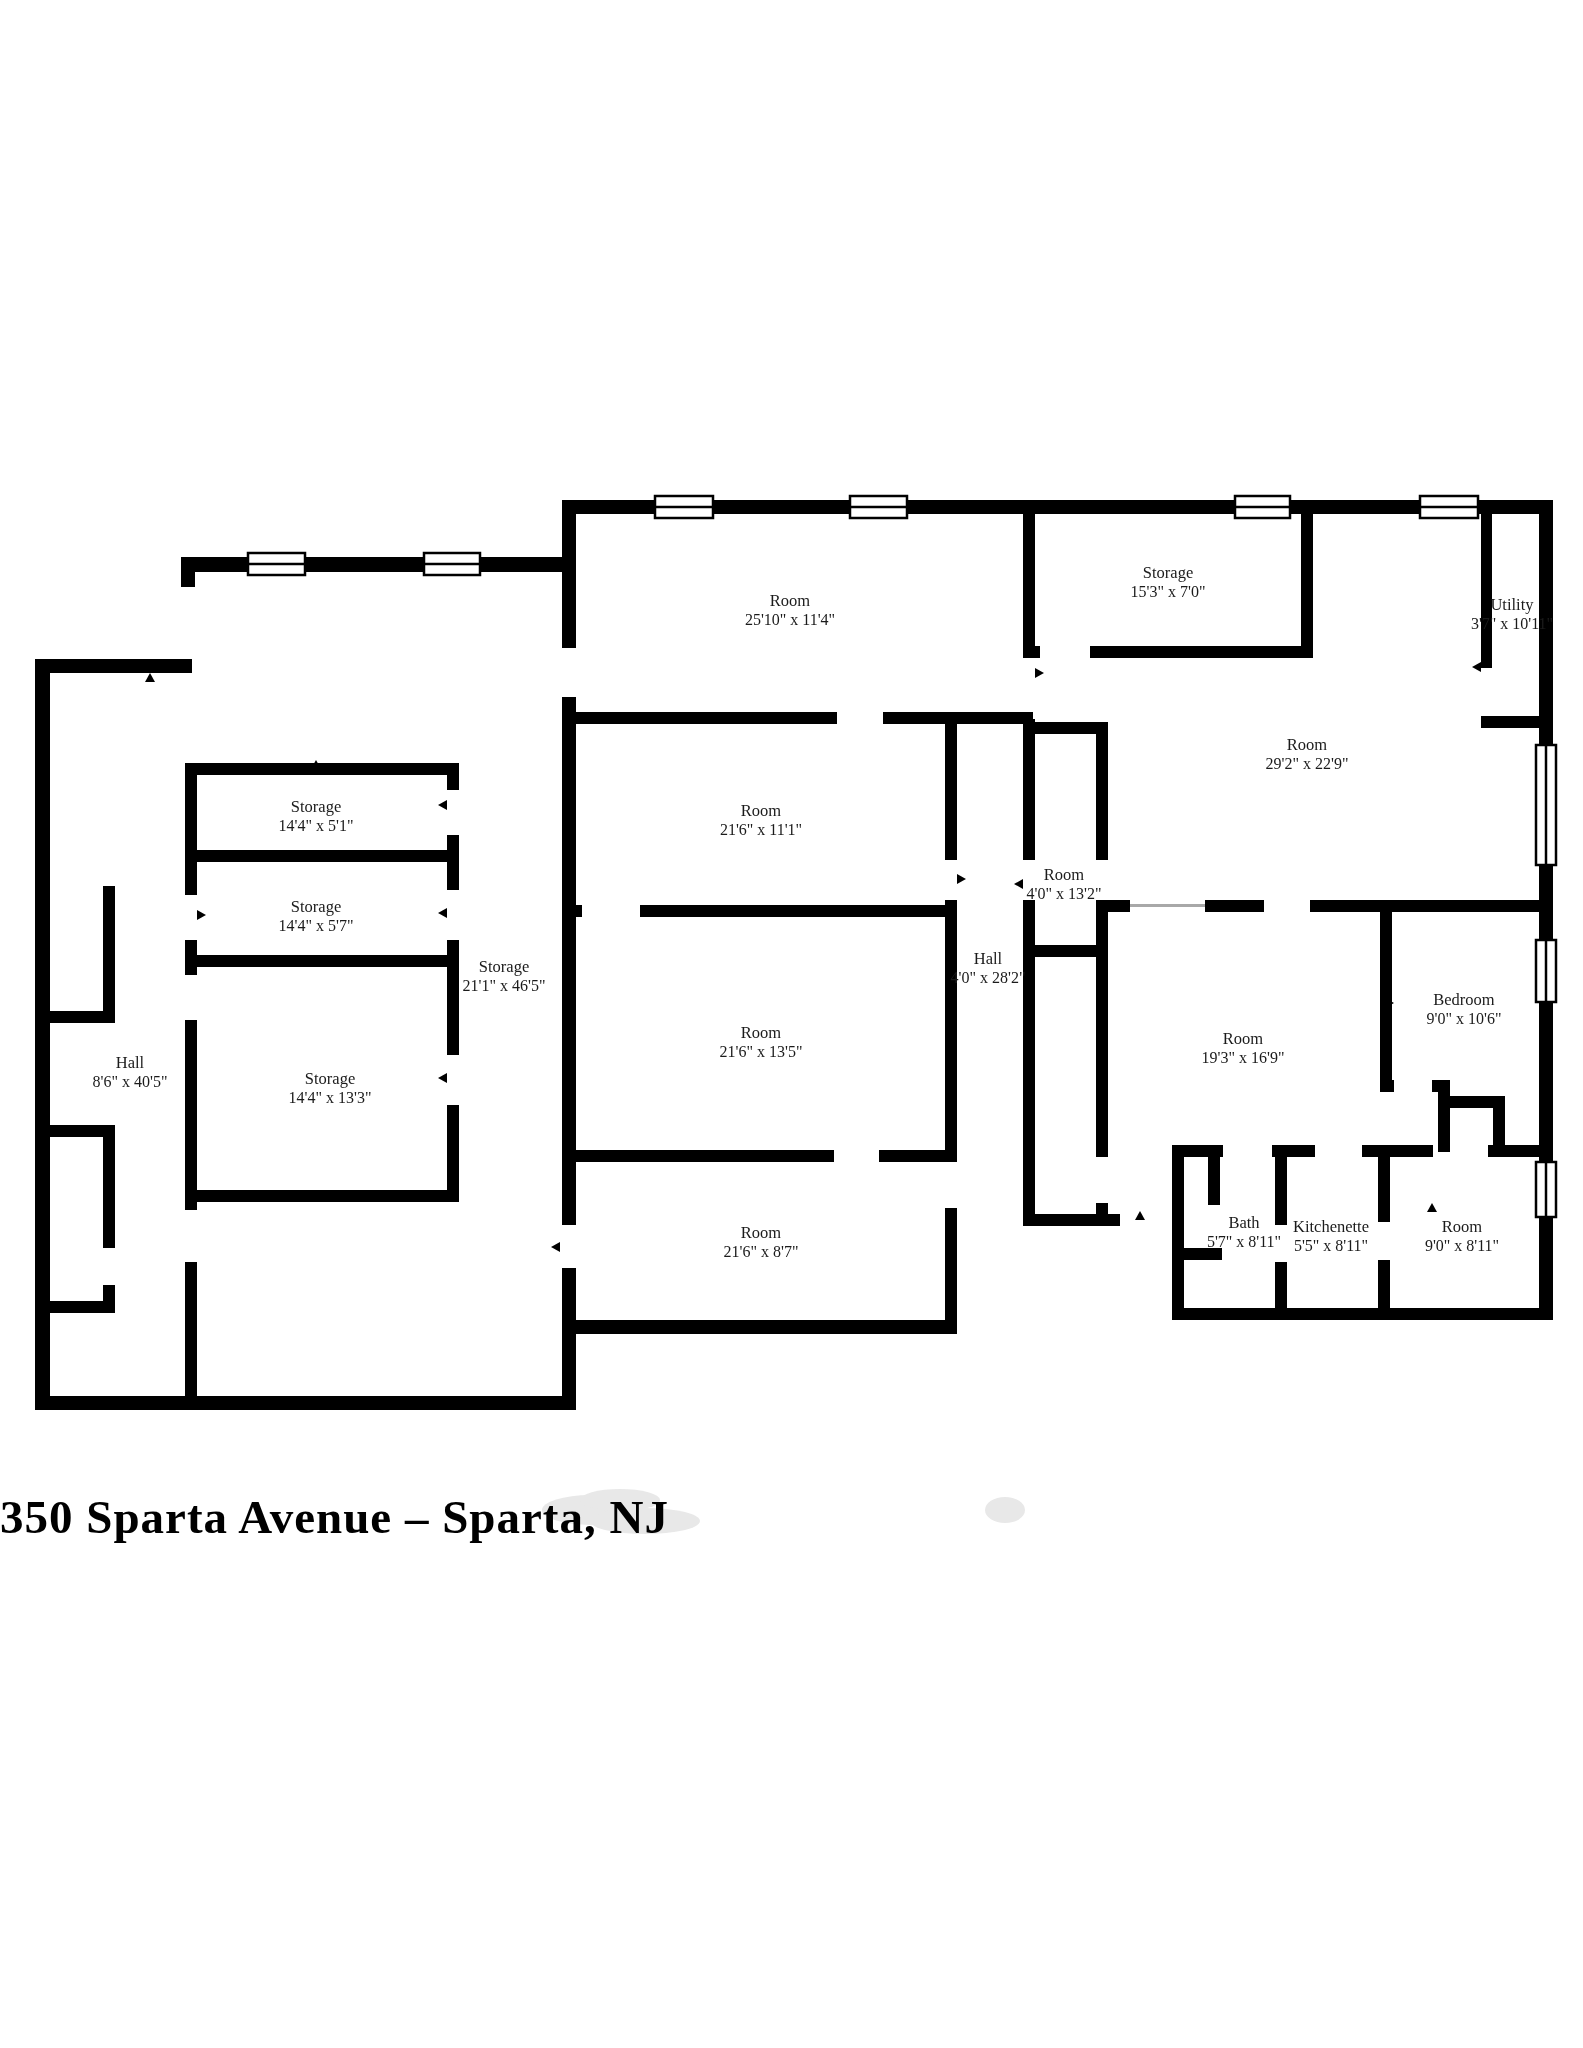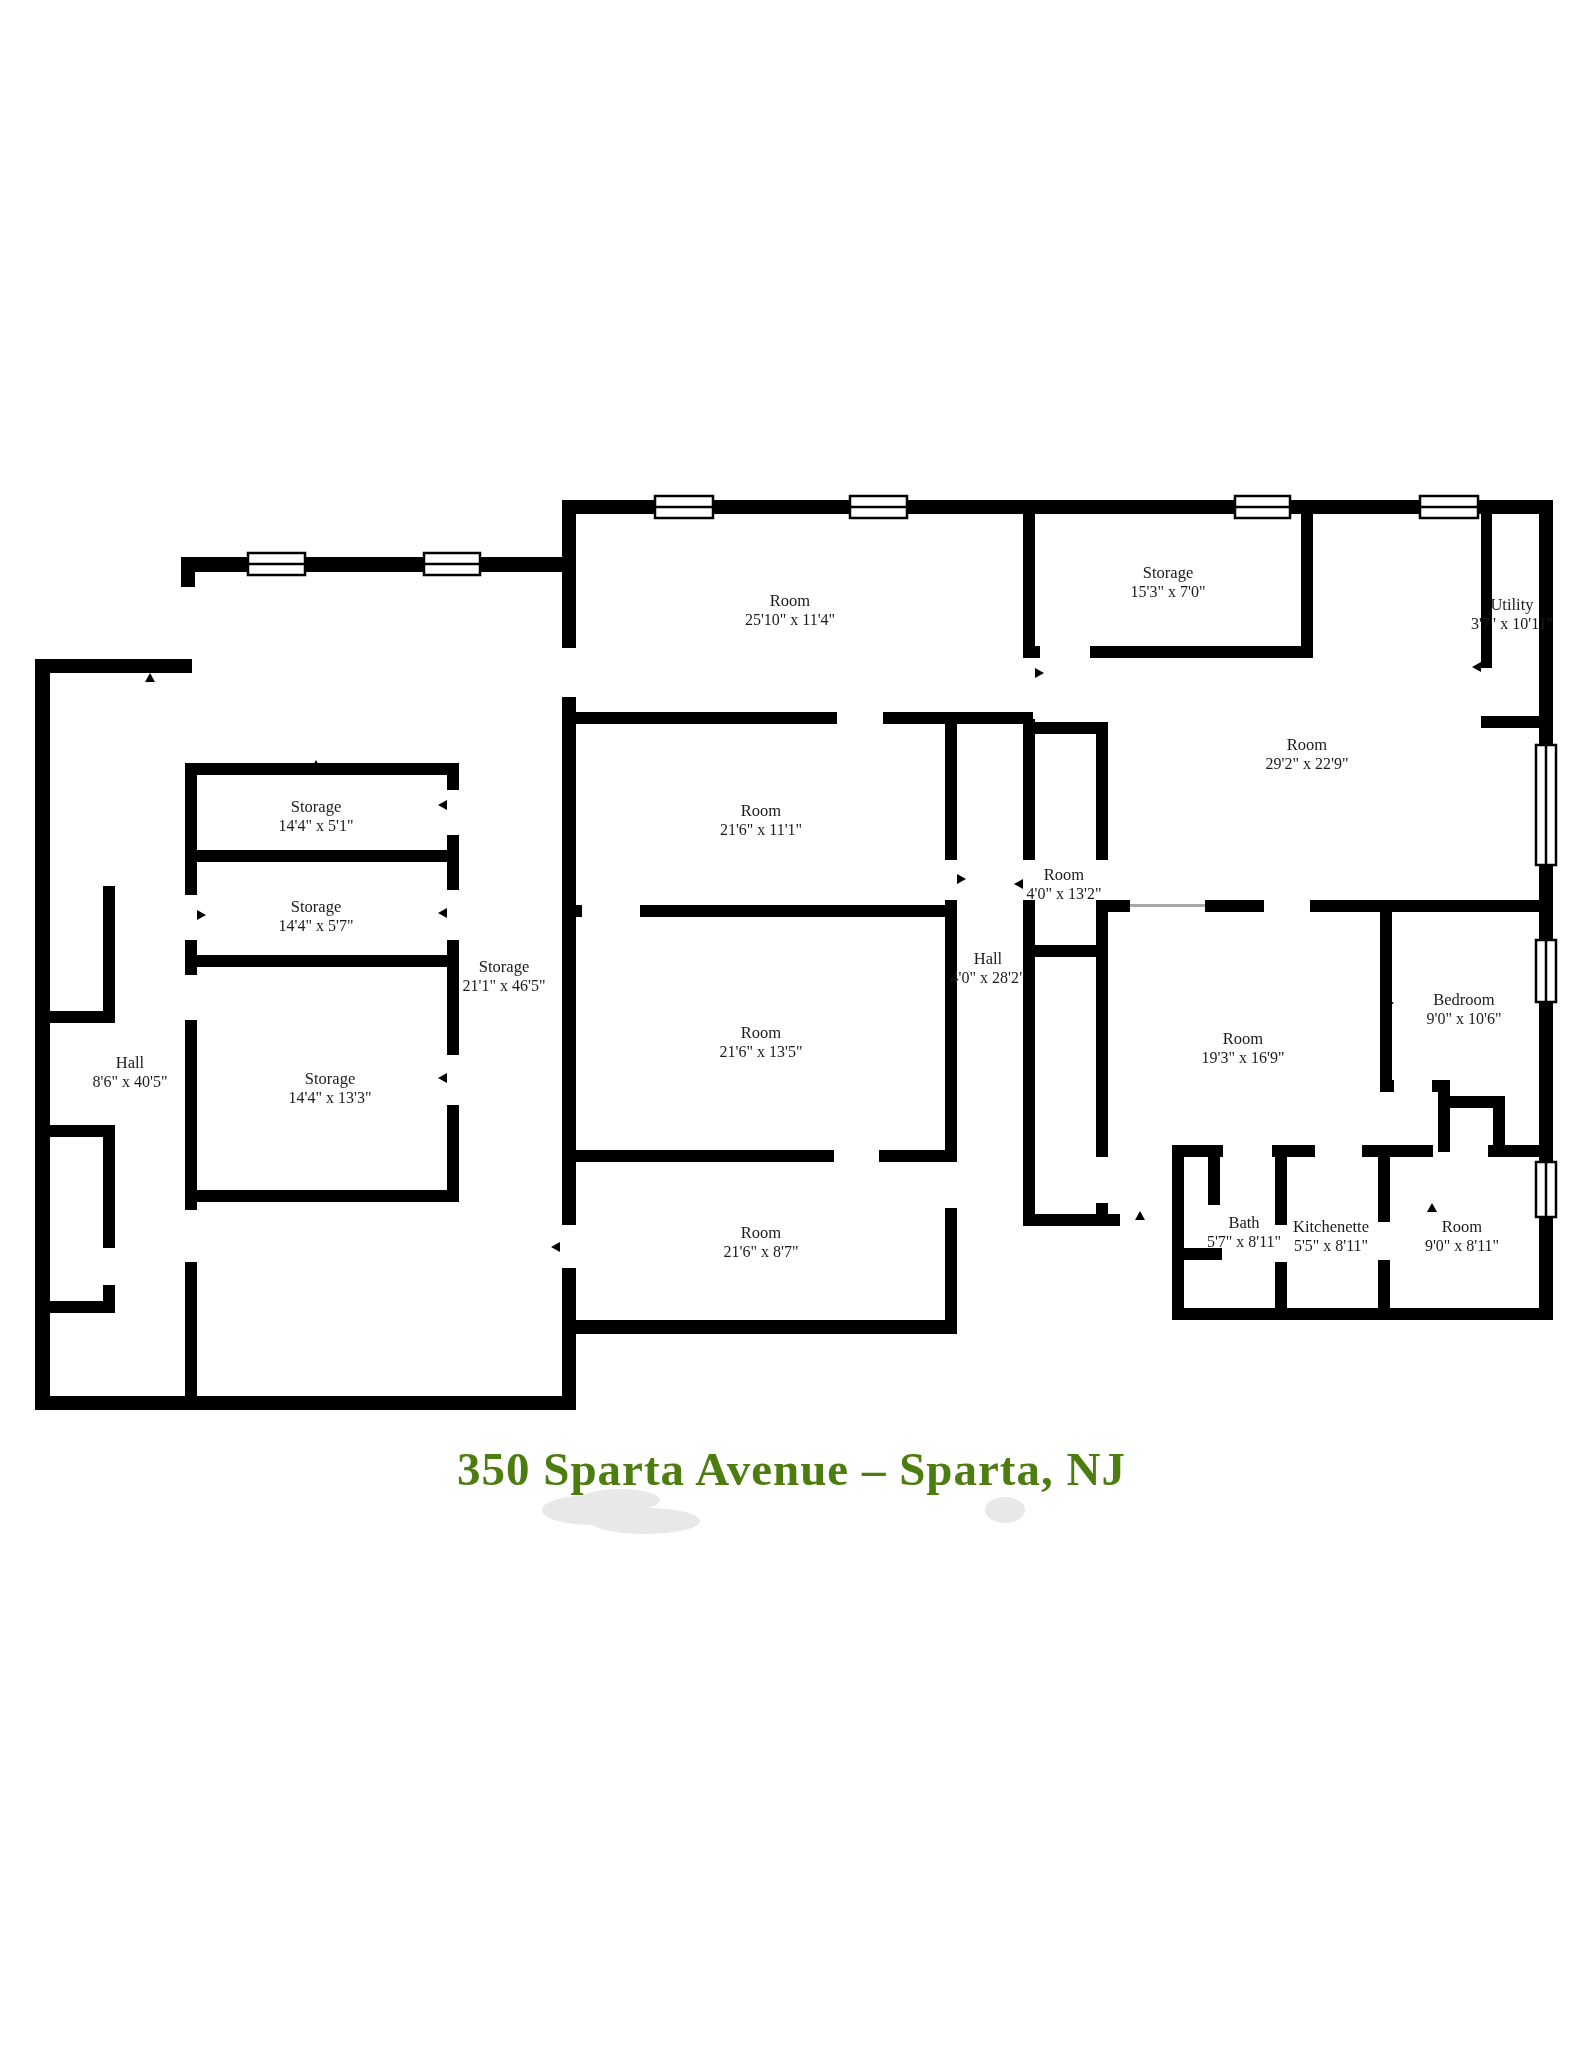--- a/index.html
+++ b/index.html
@@ -1,20 +1,20 @@
 <!DOCTYPE html>
 <html><head>
 <meta charset="utf-8">
 <style>
   html,body{margin:0;padding:0;background:#ffffff;}
   #stage{position:relative;width:1583px;height:2048px;background:#ffffff;overflow:hidden;
          font-family:"Liberation Serif", serif;}
   #plan-svg{position:absolute;left:0;top:0;}
-  #plan-title{position:absolute;left:0;top:1442px;width:1583px;text-align:center;
-              font-size:47px;font-weight:700;color:#4d7c0f;letter-spacing:1px;
+  #plan-title{position:absolute;left:0;top:1490px;width:1583px;text-align:left;
+              font-size:47px;font-weight:700;color:#000000;letter-spacing:1px;
               font-family:"Liberation Serif", serif;}
   .room-name{font-size:16.5px;fill:#1b1b1b;}
   .room-dims{font-size:16px;fill:#1b1b1b;}
 </style>
 </head>
 <body>
 
 <div id="stage">
 
   <svg id="plan-svg" width="1583" height="2048" viewBox="0 0 1583 2048" xmlns="http://www.w3.org/2000/svg">

